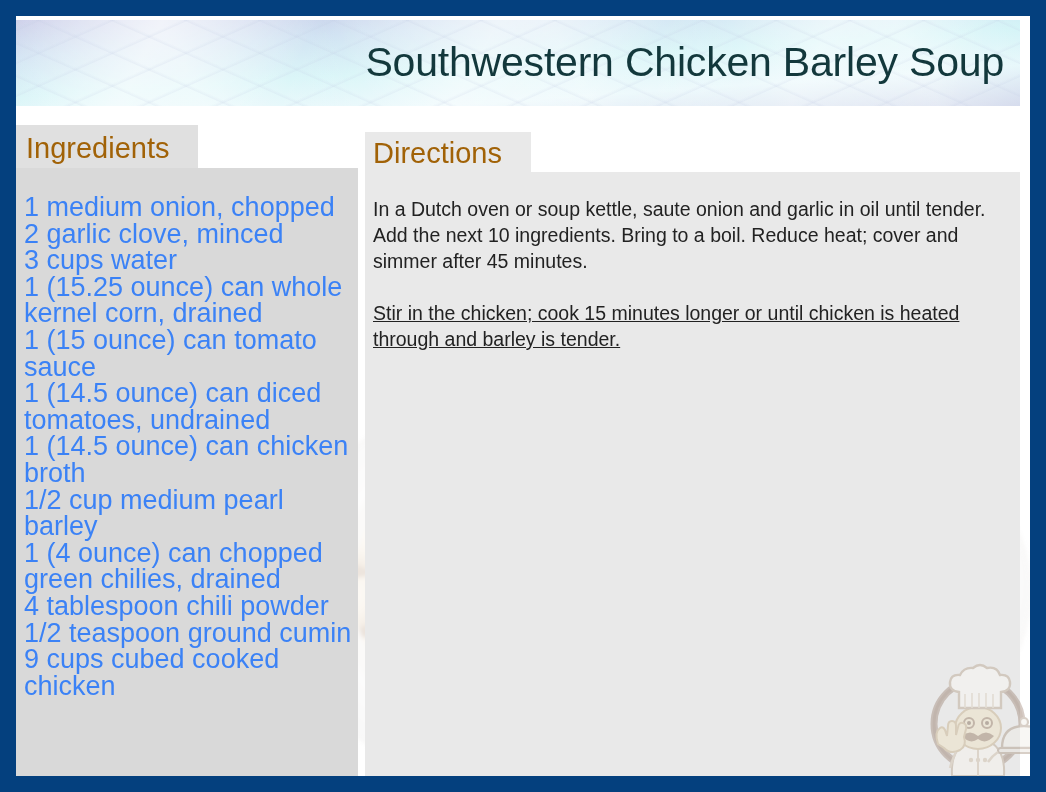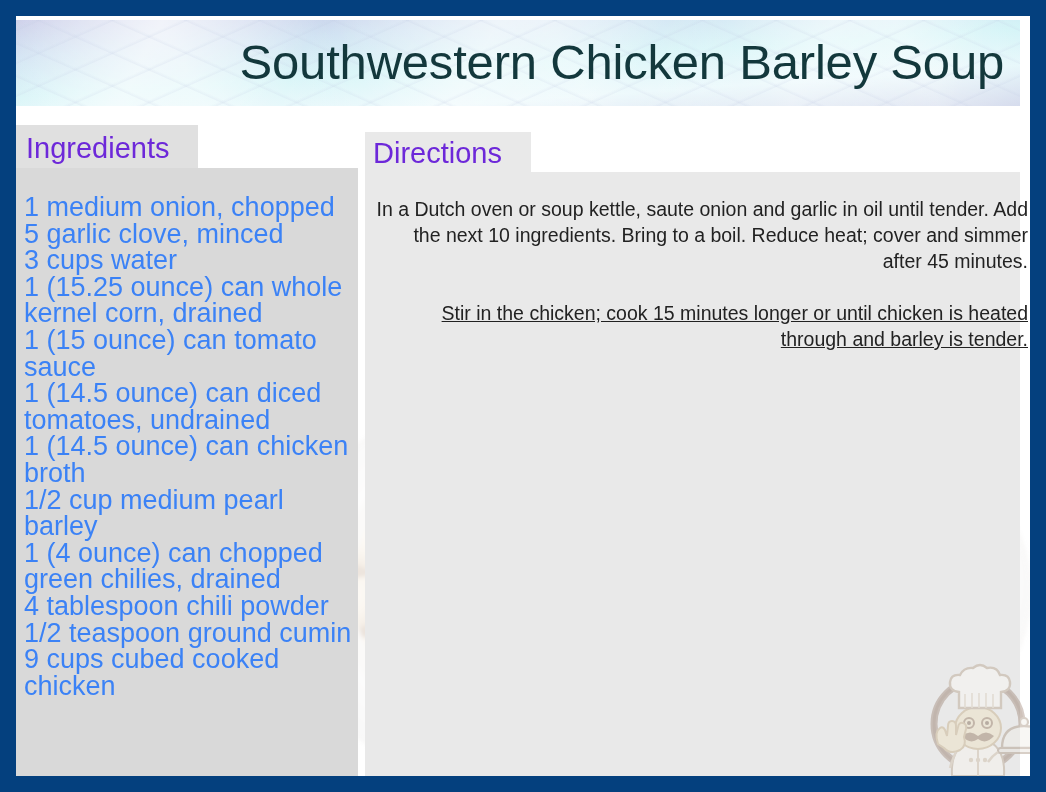--- a/index.html
+++ b/index.html
@@ -63,21 +63,21 @@
         rgba(255,255,255,0.0) 26px,
         rgba(190,200,225,0.16) 27px,
         rgba(255,255,255,0.0) 30px);
     pointer-events: none;
   }
   #banner-title {
     position: absolute;
     right: 16px;
     top: 50%;
     transform: translateY(-52%);
-    font-size: 49px;
+    font-size: 41px;
     line-height: 1;
     font-weight: 400;
     color: #13383c;
     letter-spacing: -0.2px;
     white-space: nowrap;
     font-family: "Liberation Sans Narrow", "Liberation Sans", sans-serif;
     transform-origin: right center;
   }
 
   
@@ -94,21 +94,21 @@
   
   .tab {
     position: absolute;
     background: #e9e9e9;
     box-sizing: border-box;
   }
   .tab-label {
     position: absolute;
     font-size: 29px;
     line-height: 1;
-    color: #6d28d9;
+    color: #a16207;
     font-weight: 400;
     white-space: nowrap;
   }
   .panel {
     position: absolute;
     box-sizing: border-box;
   }
 
   #ing-tab   { left: 0px;   top: 109px; width: 182px; height: 43px; background:#e0e0e0; }
   #ing-label { left: 10px;  top: 118px; }
@@ -131,21 +131,21 @@
 
   #dir-body {
     position: absolute;
     left: 357px;
     top: 180px;
     width: 655px;
     font-size: 19.5px;
     line-height: 26px;
     color: #222222;
   }
-  #dir-body p { margin: 0 0 26px 0; text-align: right; }
+  #dir-body p { margin: 0 12px 26px 0; }
   #dir-body p:last-child { margin-bottom: 0; text-decoration: underline; }
 
   
   #chef-logo {
     position: absolute;
     left: 896px;
     top: 636px;
     width: 132px;
     height: 132px;
     opacity: 0.40;
@@ -364,21 +364,21 @@
         </g>
       </g>
     </g>
   </svg>
 
   <div id="ing-tab" class="tab"></div>
   <div id="ing-panel" class="panel"></div>
   <div id="ing-label" class="tab-label">Ingredients</div>
   <div id="ing-list">
       <div class="ing-item">1 medium onion, chopped</div>
-      <div class="ing-item">5 garlic clove, minced</div>
+      <div class="ing-item">2 garlic clove, minced</div>
       <div class="ing-item">3 cups water</div>
       <div class="ing-item">1 (15.25 ounce) can whole kernel corn, drained</div>
       <div class="ing-item">1 (15 ounce) can tomato sauce</div>
       <div class="ing-item">1 (14.5 ounce) can diced tomatoes, undrained</div>
       <div class="ing-item">1 (14.5 ounce) can chicken broth</div>
       <div class="ing-item">1/2 cup medium pearl barley</div>
       <div class="ing-item">1 (4 ounce) can chopped green chilies, drained</div>
       <div class="ing-item">4 tablespoon chili powder</div>
       <div class="ing-item">1/2 teaspoon ground cumin</div>
       <div class="ing-item">9 cups cubed cooked chicken</div>

